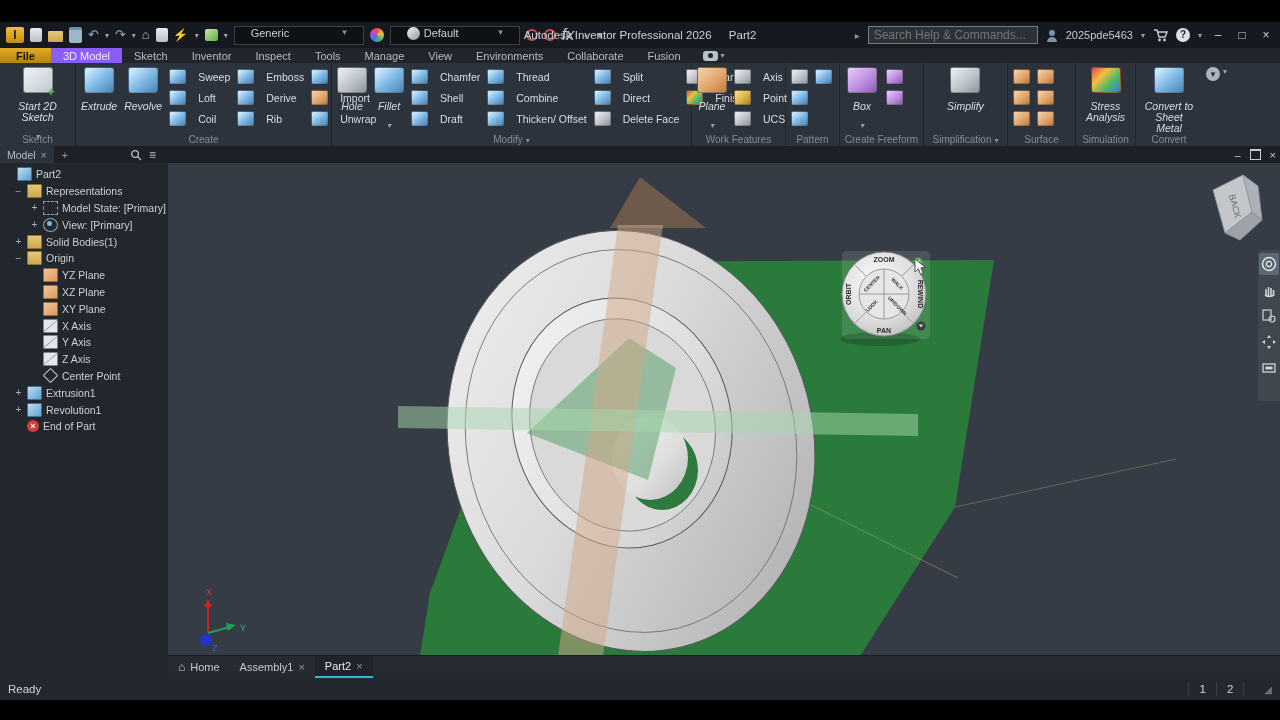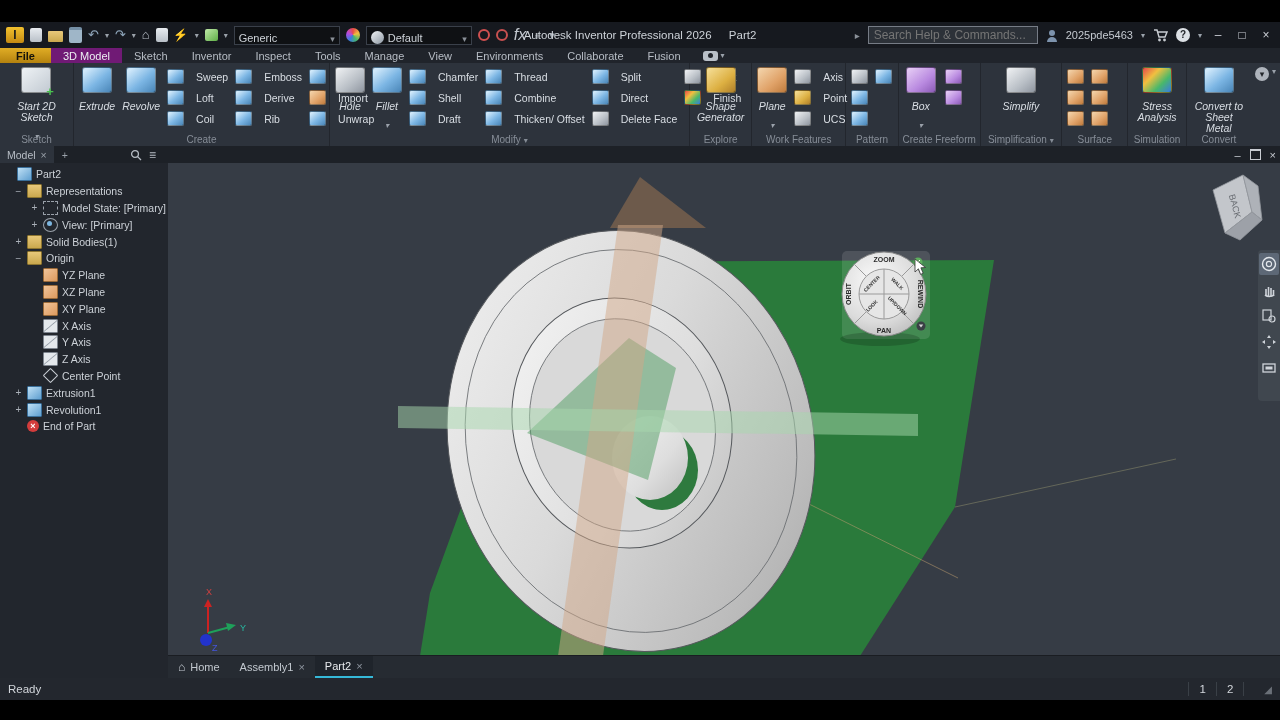--- a/index.html
+++ b/index.html
@@ -12,43 +12,43 @@
   .qico{width:16px;height:14px;display:inline-block;position:relative;}
   .logo{width:18px;height:16px;background:linear-gradient(180deg,#f2c12e,#c58a12);color:#1a1a1a;
         font-weight:bold;text-align:center;line-height:16px;font-size:12px;border-radius:2px;}
   .doc{background:linear-gradient(180deg,#e8ecf0,#b9c0c8);border-radius:2px;width:12px;height:14px;}
   .folder-q{background:linear-gradient(180deg,#e8c87a,#caa84e);width:15px;height:11px;margin-top:3px;border-radius:1px;}
   .save-q{background:#9fb6c8;width:13px;height:13px;border-radius:2px;border-top:3px solid #7590a6;}
   .arrow-q{color:#8fa6ba;font-size:13px;line-height:14px;}
   .home-q{color:#b9c0c8;font-size:13px;line-height:14px;}
   .cube-q{width:13px;height:12px;background:linear-gradient(140deg,#bfe9a8,#5fae46);border-radius:2px;}
   .bolt-q{color:#d8b54e;font-size:12px;}
-  .combo{display:flex;align-items:flex-end;gap:4px;background:#0f1114;border:1px solid #3a404a;
-         height:17px;padding:0 4px;min-width:96px;color:#cdd2d8;}
+  .combo{display:flex;align-items:flex-start;gap:4px;background:#0f1114;border:1px solid #3a404a;
+         height:17px;padding:0 16px;min-width:96px;color:#cdd2d8;}
   .combo .caret{margin-left:auto;color:#8a9098;font-size:9px;}
   .wheelico{width:14px;height:14px;border-radius:50%;
             background:conic-gradient(#e84a4a,#f0c040,#49b86a,#3a7ae0,#b44ae0,#e84a4a);}
   .sphereico{width:13px;height:13px;border-radius:50%;background:linear-gradient(140deg,#f2f4f6,#8d98a4);}
   .dotico{width:12px;height:12px;border-radius:50%;border:2px solid #d05050;box-sizing:border-box;}
   .fxico{font-style:italic;font-size:16px;color:#c4c9d0;}
   .title-center{position:absolute;left:0;right:0;text-align:center;pointer-events:none;
                 color:#cdd2d8;font-size:11.5px;}
   .title-center b{font-weight:normal;margin-left:14px;}
   .tb-right{position:absolute;right:6px;top:0;height:26px;display:flex;align-items:center;gap:8px;}
   .searchbox{width:158px;height:16px;background:#2c3138;border:1px solid #767c86;color:#aeb4bc;
              font-size:12px;padding:0 5px;font-family:"Liberation Sans",sans-serif;}
   .winbtn{color:#c8ccd2;font-size:12px;width:16px;text-align:center;}
   .helpcirc{width:14px;height:14px;border-radius:50%;background:#dde1e6;color:#23262b;font-weight:bold;
             font-size:10px;text-align:center;line-height:14px;}
   
   .tabrow{position:absolute;left:0;top:48px;width:1280px;height:15px;background:#20242b;
           display:flex;align-items:stretch;font-size:11px;color:#b7bdc5;}
   .rtab{padding:0 12px;display:flex;align-items:center;}
   .rtab.file{background:linear-gradient(180deg,#e0ad25,#b4820f);color:#15130a;font-weight:bold;padding:0 16px;}
-  .rtab.active{background:#701a75;color:#eceff2;justify-content:center;}
+  .rtab.active{background:#8b5cf6;color:#eceff2;justify-content:center;}
   .camtab{display:flex;align-items:center;gap:3px;padding:0 10px;}
   .camico{width:15px;height:10px;background:#b9c0c8;border-radius:3px;position:relative;}
   .camico::after{content:"";position:absolute;left:5px;top:2px;width:5px;height:5px;border-radius:50%;background:#20242b;}
   
   .ribbon{position:absolute;left:0;top:63px;width:1280px;height:83px;background:#2d333c;
           display:flex;border-bottom:1px solid #15181d;}
   .panel{position:relative;height:83px;box-sizing:border-box;border-right:1px solid #22262d;
          padding:3px 3px 14px 3px;display:flex;gap:3px;align-items:flex-start;}
   .plabel{position:absolute;left:0;right:0;bottom:1px;text-align:center;font-size:10px;color:#868d97;}
   .plabel .caret{font-size:8px;margin-left:3px;}
@@ -342,27 +342,20 @@
             <span>Mark</span>
           </div>
       <div class="smallbtn">
             <span class="ic multi"></span>
             <span>Finish</span>
           </div>
     </div>
     <div class="plabel"><span>Modify</span><span class="caret">▾</span></div>
   </div>
 
-  <div class="panel" style="width:64px;justify-content:center;">
-    <div class="bigbtn">
-      <span class="ic big gold"></span>
-      <span>Shape Generator</span>
-    </div>
-    <div class="plabel"><span>Explore</span></div>
-  </div>
 
   <div class="panel" style="width:94px;">
     <div class="bigbtn" style="width:38px;">
       <span class="ic big orange"></span>
       <span>Plane</span>
           <span class="dd">▾</span>
     </div>
     <div class="smallcol">
       <div class="smallbtn">
             <span class="ic gray"></span>

